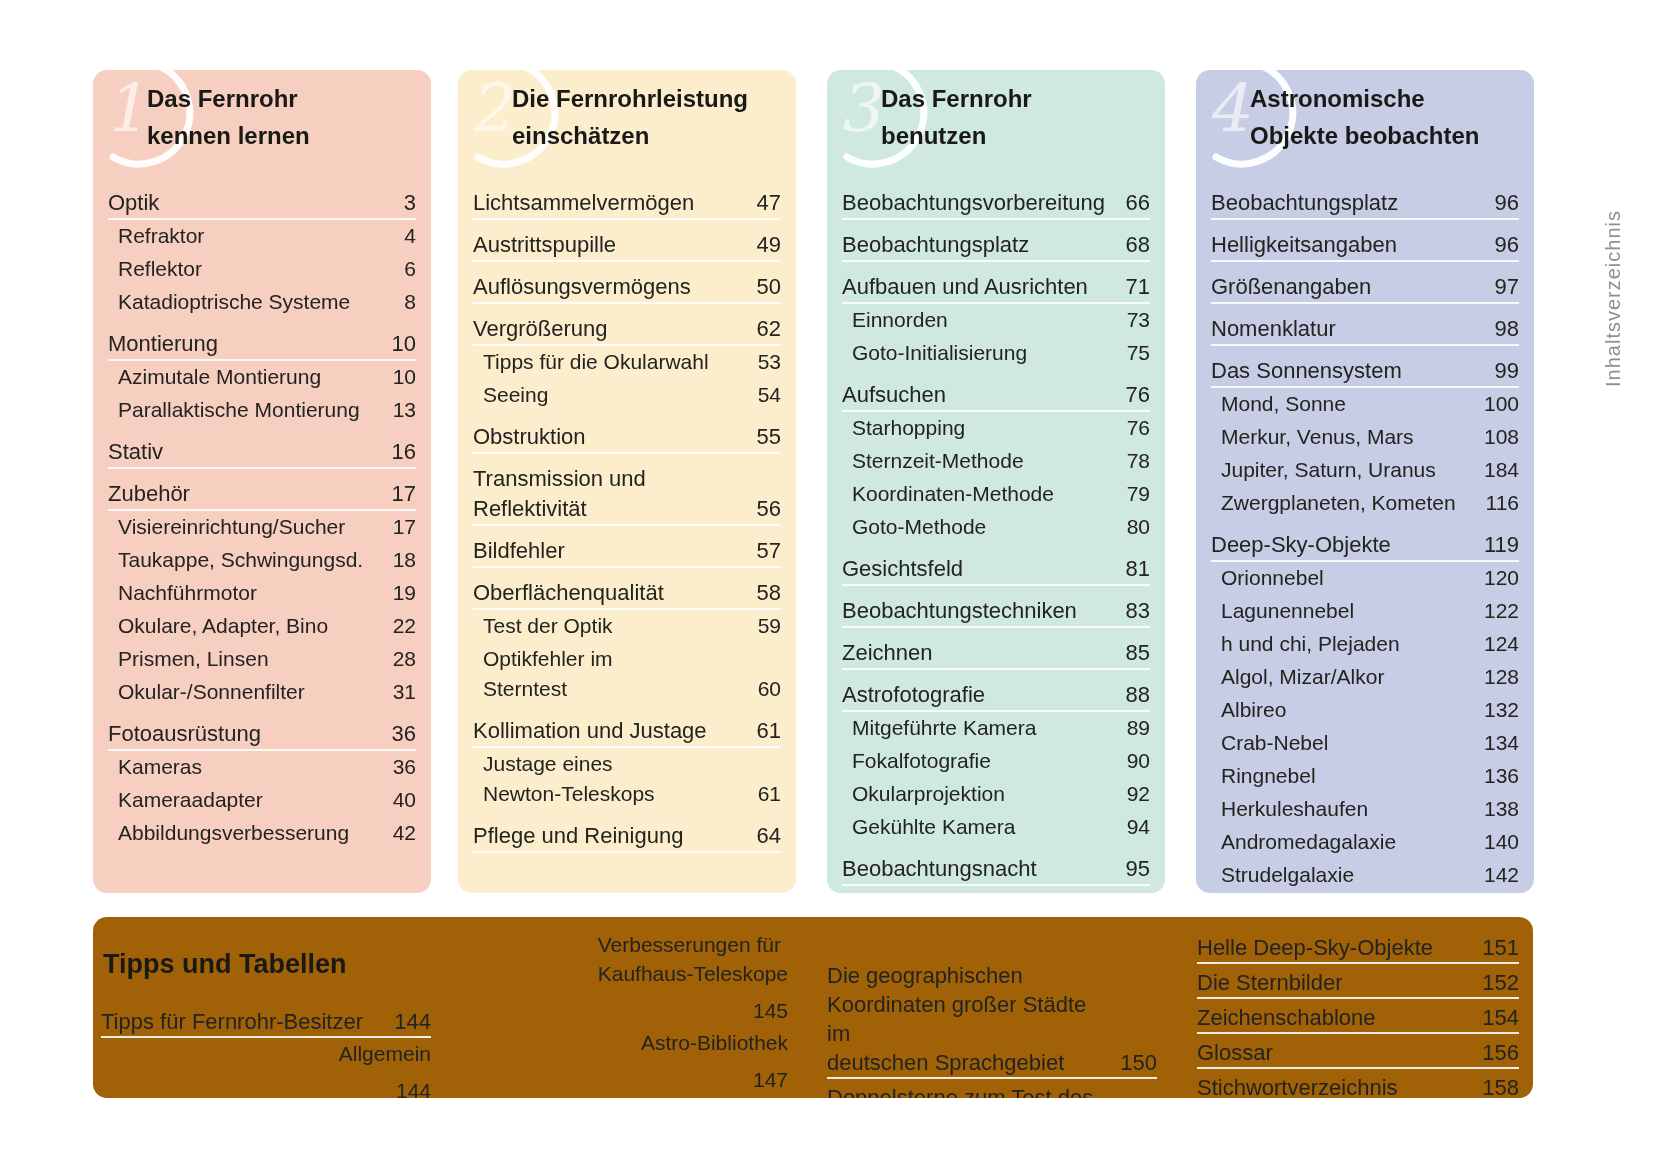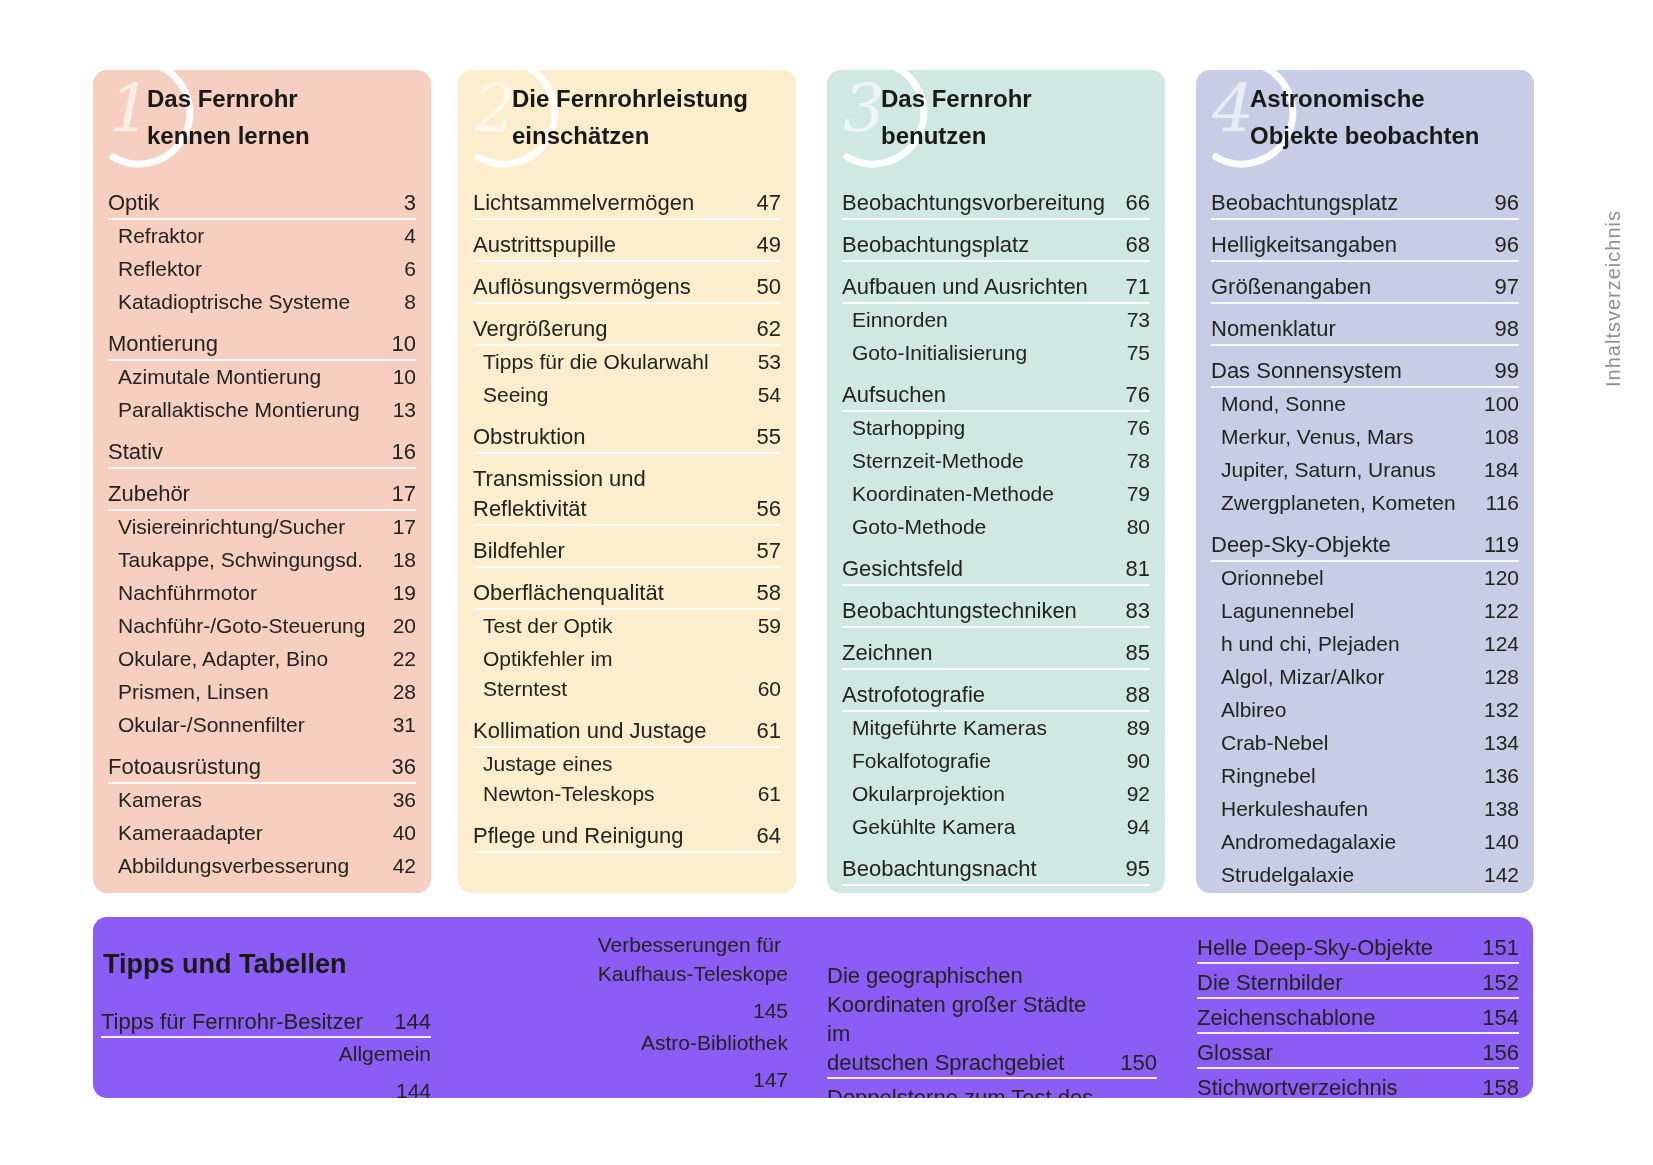--- a/index.html
+++ b/index.html
@@ -114,24 +114,20 @@
           </div>
           <div class="entry sub">
             <span class="lbl">Taukappe, Schwingungsd.</span>
             <span class="pg">18</span>
           </div>
           <div class="entry sub">
             <span class="lbl">Nachführmotor</span>
             <span class="pg">19</span>
           </div>
           <div class="entry sub">
-            <span class="lbl">Nachführ-/Goto-Steuerung</span>
-            <span class="pg">20</span>
-          </div>
-          <div class="entry sub">
             <span class="lbl">Okulare, Adapter, Bino</span>
             <span class="pg">22</span>
           </div>
           <div class="entry sub">
             <span class="lbl">Prismen, Linsen</span>
             <span class="pg">28</span>
           </div>
           <div class="entry sub">
             <span class="lbl">Okular-/Sonnenfilter</span>
             <span class="pg">31</span>
@@ -285,21 +281,21 @@
           </div>
           <div class="entry main">
             <span class="lbl">Zeichnen</span>
             <span class="pg">85</span>
           </div>
           <div class="entry main">
             <span class="lbl">Astrofotografie</span>
             <span class="pg">88</span>
           </div>
           <div class="entry sub">
-            <span class="lbl">Mitgeführte Kameras</span>
+            <span class="lbl">Mitgeführte Kamera</span>
             <span class="pg">89</span>
           </div>
           <div class="entry sub">
             <span class="lbl">Fokalfotografie</span>
             <span class="pg">90</span>
           </div>
           <div class="entry sub">
             <span class="lbl">Okularprojektion</span>
             <span class="pg">92</span>
           </div>
@@ -398,21 +394,21 @@
             <span class="pg">140</span>
           </div>
           <div class="entry sub">
             <span class="lbl">Strudelgalaxie</span>
             <span class="pg">142</span>
           </div>
         </div>
       </section>
     </div>
 
-  <section class="footer-panel" style="background: #8b5cf6;">
+  <section class="footer-panel" style="background: #a16207;">
     <h2 class="footer-title">Tipps und Tabellen</h2>
     <div id="fcol-0" class="fcol">
         <div class="entry main">
           <span class="lbl">Tipps für Fernrohr-Besitzer</span>
           <span class="pg">144</span>
         </div>
         <div class="entry sub">
           <span class="lbl">Allgemein</span>
           <span class="pg">144</span>
         </div>

